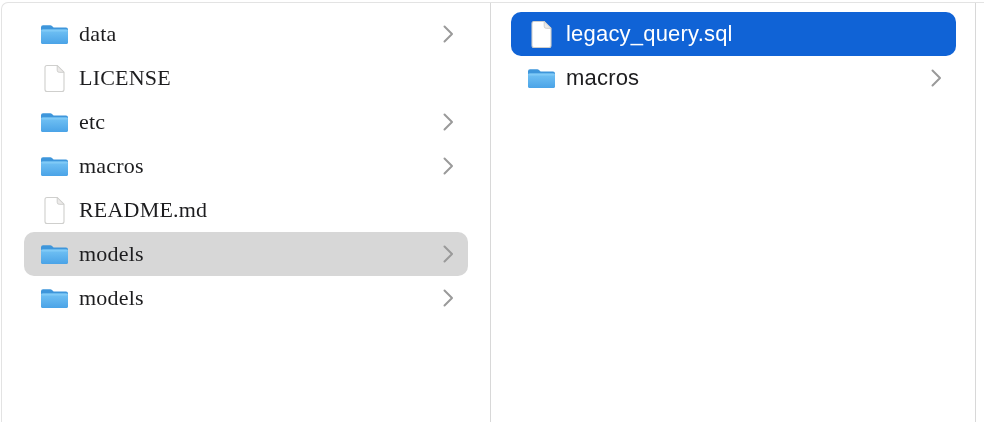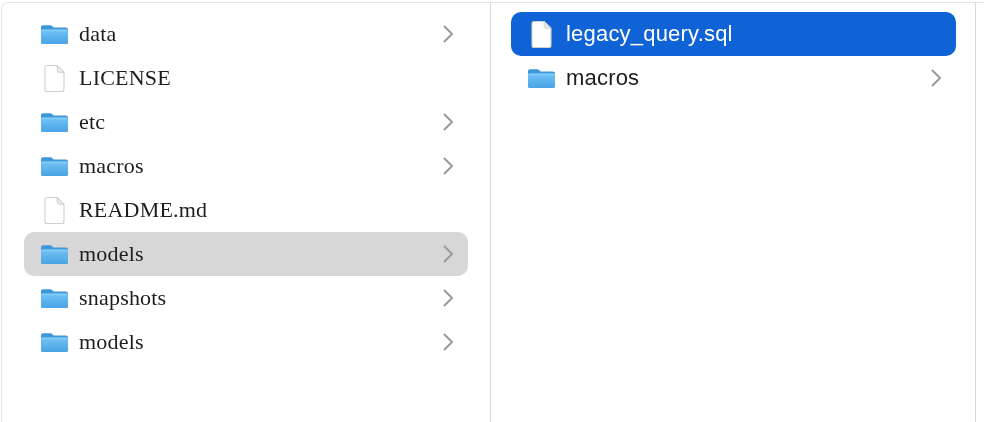--- a/index.html
+++ b/index.html
@@ -188,42 +188,20 @@
             <stop offset="0" stop-color="#72c2f4"></stop>
             <stop offset="1" stop-color="#4aa3e7"></stop>
           </linearGradient>
         </defs>
         <path d="M1 5.2 Q1 3.2 3 3.2 L10.3 3.2 Q11.3 3.2 12 3.9 L13.6 5.4 L26 5.4 Q28 5.4 28 7.4 L28 20 Q28 22 26 22 L3 22 Q1 22 1 20 Z" fill="#3e96db"></path>
         <rect x="1" y="7.6" width="27" height="14.4" rx="2.2" fill="url(#fgrad)"></rect>
         <rect x="1" y="7.6" width="27" height="2" rx="1" fill="#85ccf7" opacity="0.8"></rect>
       </svg>
 
     </span>
-    <span class="row-label">snapshots</span>
-    <span class="chevron">
-      <svg width="11" height="18" viewBox="0 0 11 18" aria-hidden="true">
-        <polyline points="1.5,1.5 9,9 1.5,16.5" fill="none" stroke="#9a9a9a" stroke-width="2" stroke-linecap="round" stroke-linejoin="round"></polyline>
-      </svg>
-    </span>
-  </div>
-      <div class="row folder">
-    <span class="icon-slot">
-      <svg width="29" height="24" viewBox="0 0 29 24" aria-hidden="true">
-        <defs>
-          <linearGradient id="fgrad" x1="0" y1="0" x2="0" y2="1">
-            <stop offset="0" stop-color="#72c2f4"></stop>
-            <stop offset="1" stop-color="#4aa3e7"></stop>
-          </linearGradient>
-        </defs>
-        <path d="M1 5.2 Q1 3.2 3 3.2 L10.3 3.2 Q11.3 3.2 12 3.9 L13.6 5.4 L26 5.4 Q28 5.4 28 7.4 L28 20 Q28 22 26 22 L3 22 Q1 22 1 20 Z" fill="#3e96db"></path>
-        <rect x="1" y="7.6" width="27" height="14.4" rx="2.2" fill="url(#fgrad)"></rect>
-        <rect x="1" y="7.6" width="27" height="2" rx="1" fill="#85ccf7" opacity="0.8"></rect>
-      </svg>
-
-    </span>
     <span class="row-label">models</span>
     <span class="chevron">
       <svg width="11" height="18" viewBox="0 0 11 18" aria-hidden="true">
         <polyline points="1.5,1.5 9,9 1.5,16.5" fill="none" stroke="#9a9a9a" stroke-width="2" stroke-linecap="round" stroke-linejoin="round"></polyline>
       </svg>
     </span>
   </div>
     </div>
   <div class="col col-right">
       <div class="row file selected active">

